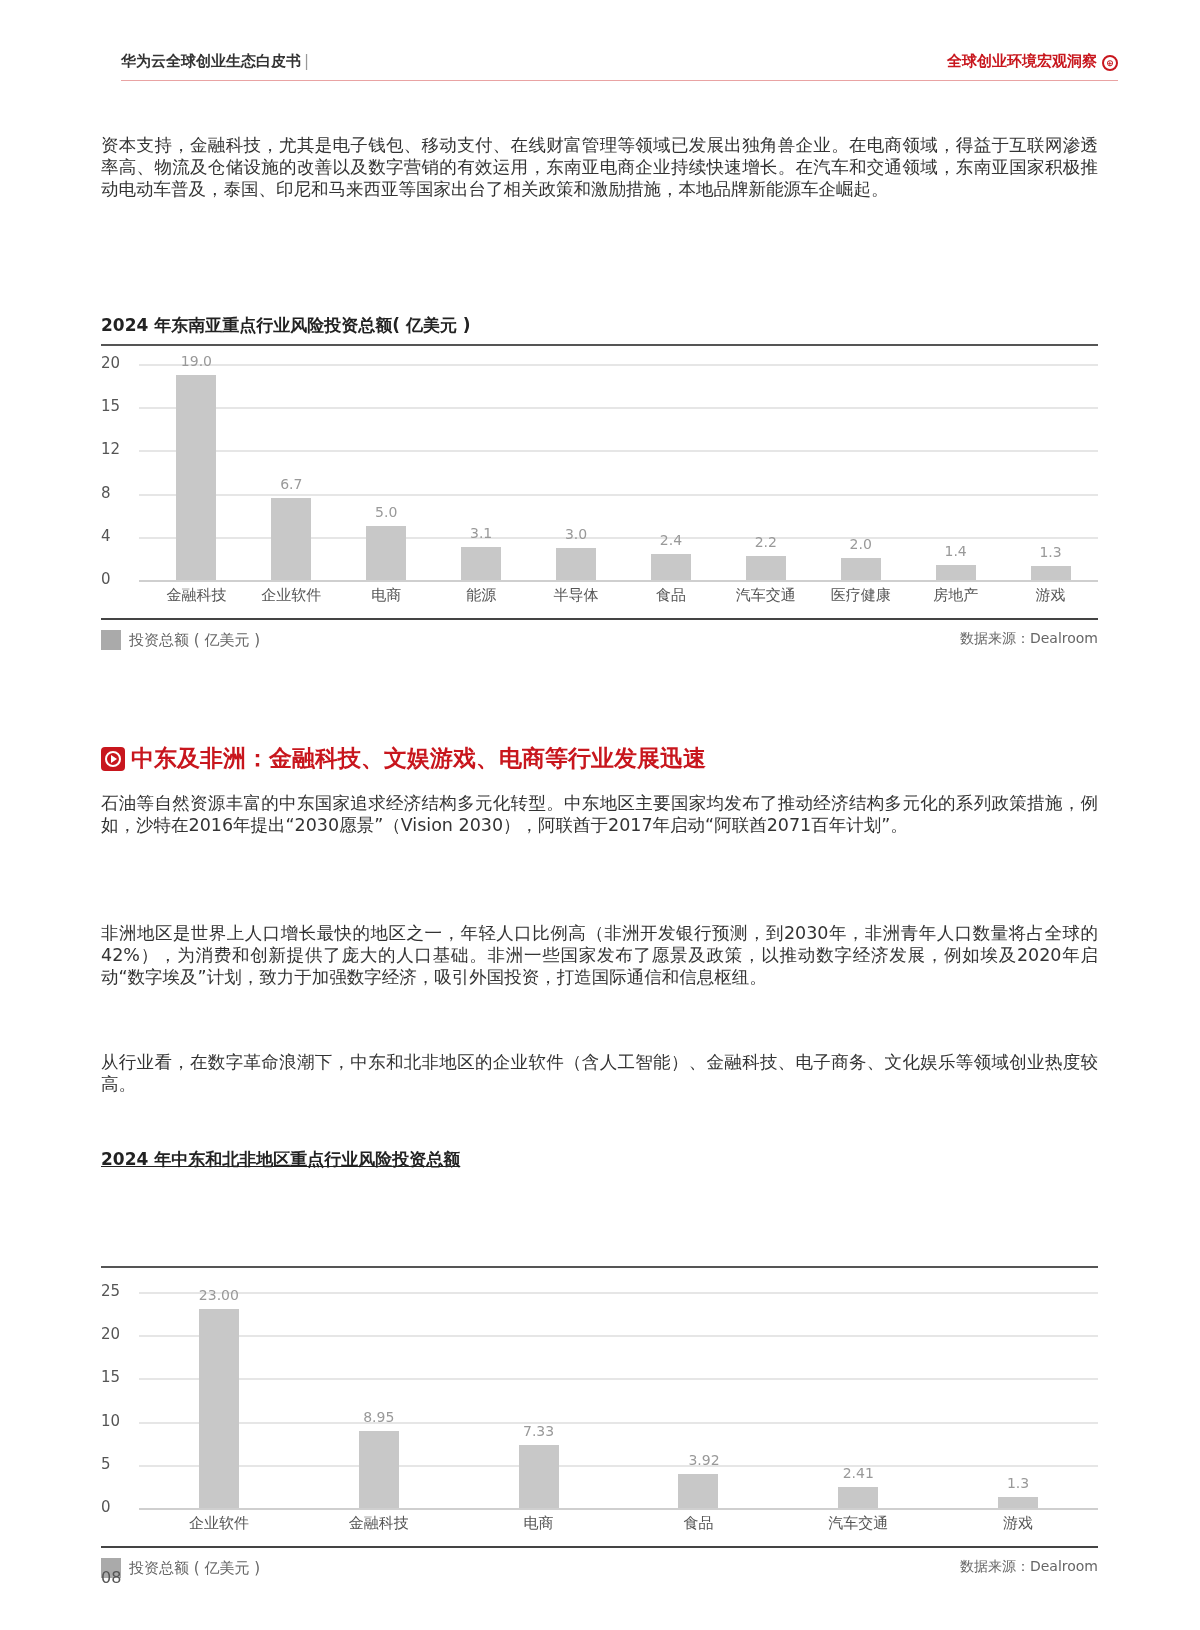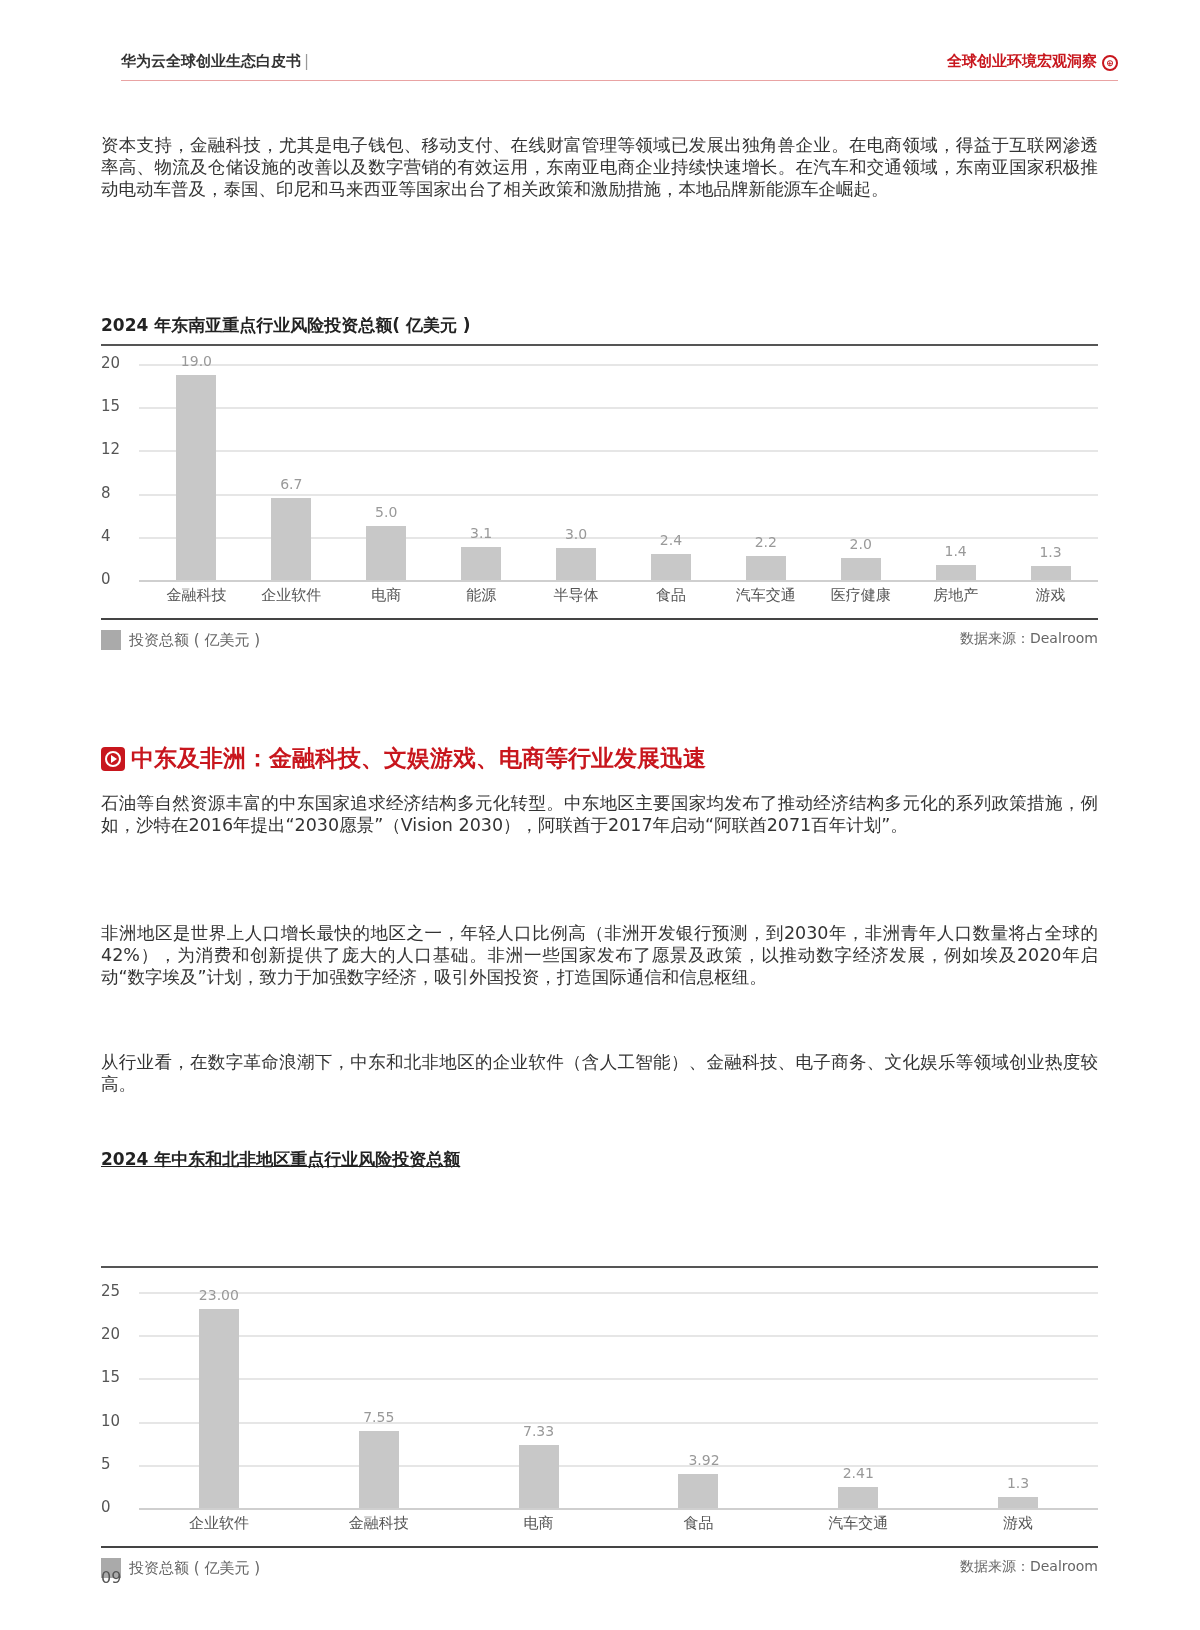--- a/index.html
+++ b/index.html
@@ -123,21 +123,21 @@
     <div class="ytick" style="top: 143.6px;">10</div>
     <div class="gridline" style="top: 153.6px;"></div>
     <div class="ytick" style="top: 186.8px;">5</div>
     <div class="gridline" style="top: 196.8px;"></div>
     <div class="ytick" style="top: 230px;">0</div>
     <div class="baseline" style="top: 240px;"></div>
     <div class="bar" style="left: 97.9167px; width: 40px; top: 41.28px; height: 198.72px; background: rgb(200, 200, 200);"></div>
     <div class="bar-label" style="left: 77.9167px; top: 19.28px;">23.00</div>
     <div class="cat-label" style="left: 67.9167px; top: 246px;">企业软件</div>
     <div class="bar" style="left: 257.75px; width: 40px; top: 162.672px; height: 77.328px; background: rgb(200, 200, 200);"></div>
-    <div class="bar-label" style="left: 237.75px; top: 140.672px;">7.55</div>
+    <div class="bar-label" style="left: 237.75px; top: 140.672px;">8.95</div>
     <div class="cat-label" style="left: 227.75px; top: 246px;">金融科技</div>
     <div class="bar" style="left: 417.583px; width: 40px; top: 176.669px; height: 63.3312px; background: rgb(200, 200, 200);"></div>
     <div class="bar-label" style="left: 397.583px; top: 154.669px;">7.33</div>
     <div class="cat-label" style="left: 387.583px; top: 246px;">电商</div>
     <div class="bar" style="left: 577.417px; width: 40px; top: 206.131px; height: 33.8688px; background: rgb(200, 200, 200);"></div>
     <div class="bar-label" style="left: 563px; top: 184.131px;">3.92</div>
     <div class="cat-label" style="left: 547.417px; top: 246px;">食品</div>
     <div class="bar" style="left: 737.25px; width: 40px; top: 219.178px; height: 20.8224px; background: rgb(200, 200, 200);"></div>
     <div class="bar-label" style="left: 717.25px; top: 197.178px;">2.41</div>
     <div class="cat-label" style="left: 707.25px; top: 246px;">汽车交通</div>
@@ -145,13 +145,13 @@
     <div class="bar-label" style="left: 877.083px; top: 206.768px;">1.3</div>
     <div class="cat-label" style="left: 867.083px; top: 246px;">游戏</div>
     <div class="chart-bottom-rule" style="top: 278px;"></div>
     <div class="legend" style="top: 290px;">
       <span class="legend-swatch"></span>
       <span>投资总额 ( 亿美元 )</span>
     </div>
     <div class="source" style="top: 290px;">数据来源：Dealroom</div>
   </div>
 
-<div class="page-number">09</div>
+<div class="page-number">08</div>
 
 </body></html>

